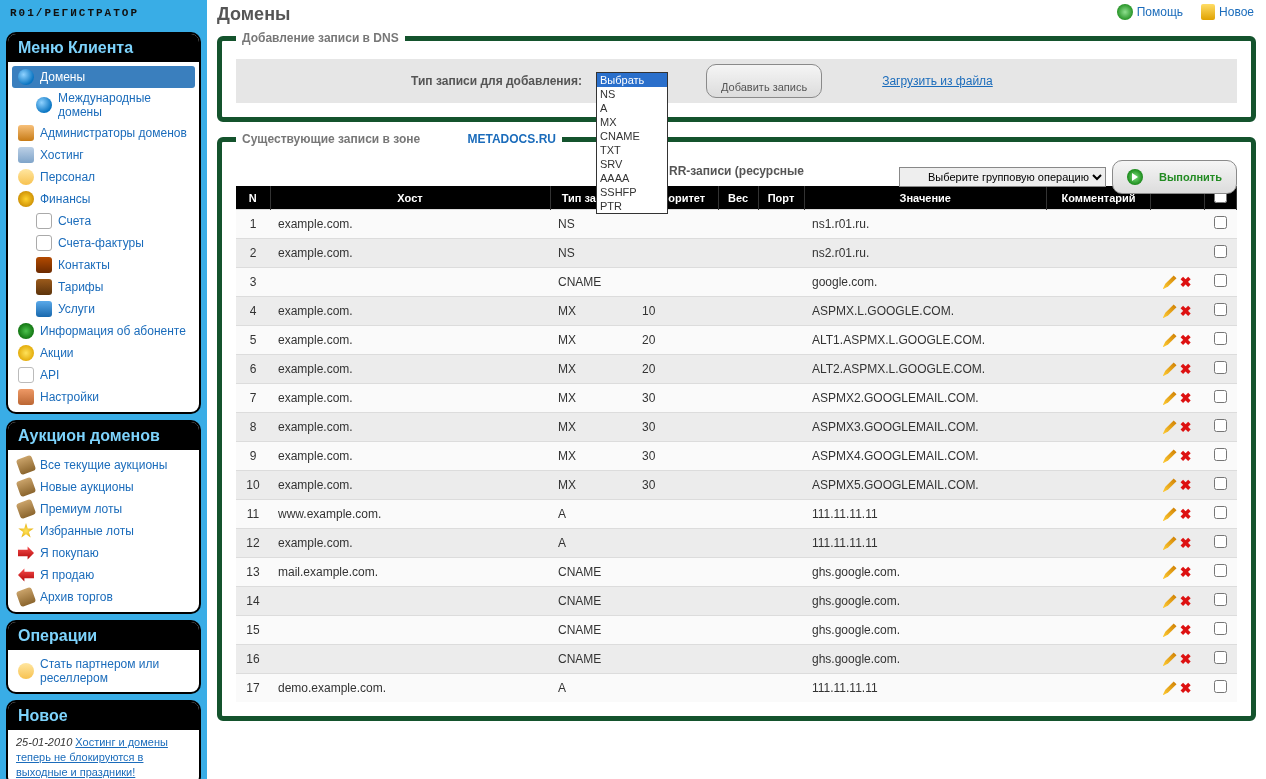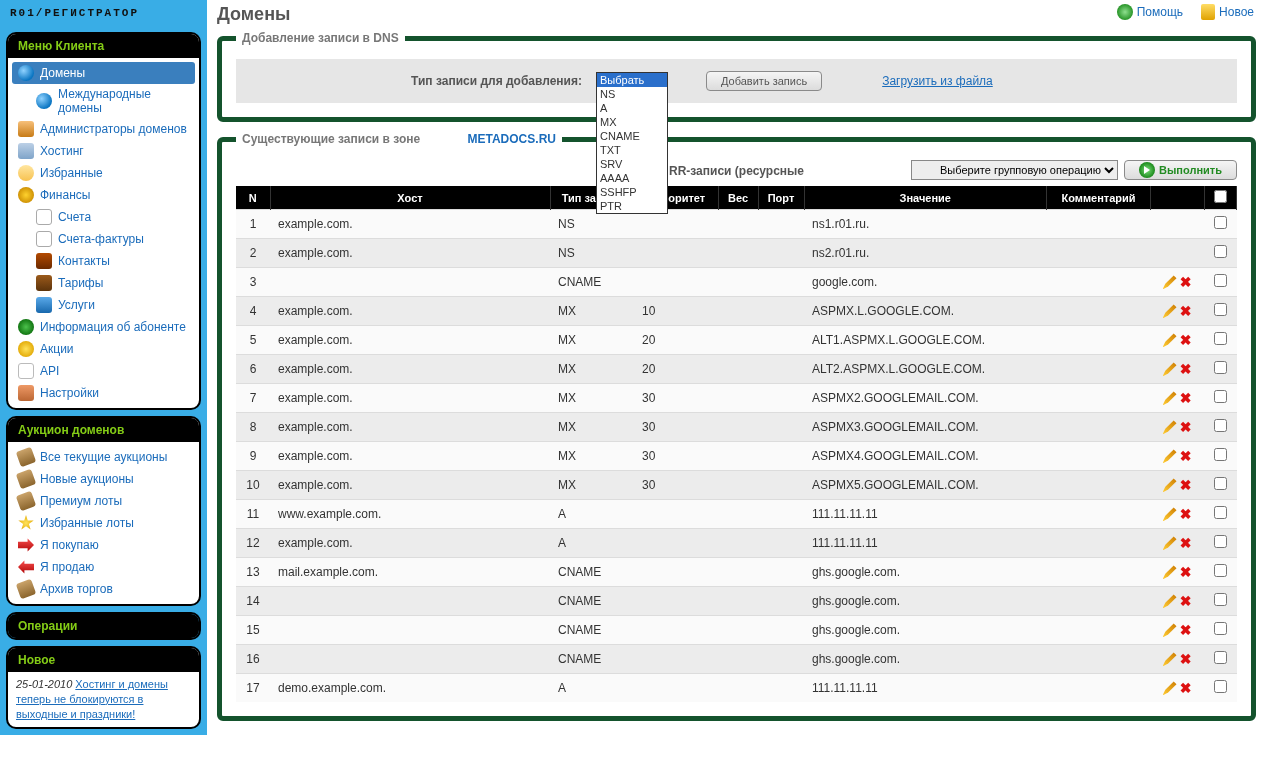--- a/index.html
+++ b/index.html
@@ -9,21 +9,21 @@
 
 .page { display: flex; }
 .left-col { width: 207px; flex: 0 0 207px; background: #39ADE6; padding: 0 6px 6px 6px; }
 .right-col { flex: 1; padding: 0 0 0 6px; min-width: 0; }
 
 
 .logo { height: 26px; display: flex; align-items: center; padding-left: 4px; font: bold 11px/1 "Courier New", monospace; letter-spacing: 2px; color: #111; }
 
 
 .panel { background: #fff; border: 2px solid #000; border-radius: 10px; margin-top: 6px; overflow: hidden; }
-.panel-hd { background: #000; color: #84cc16; font-weight: bold; font-size: 12px; padding: 5px 10px; }
+.panel-hd { background: #000; color: #7dd3fc; font-weight: bold; font-size: 16px; padding: 5px 10px; }
 .panel-body { padding: 4px 4px; }
 .menu { list-style: none; }
 .menu li { padding: 3px 4px 3px 6px; display: flex; align-items: center; gap: 6px; border-radius: 3px; }
 .menu li.sel { background: #3A7FBE; color: #fff; }
 .menu li.sel a, .menu li.sel span.lbl { color: #fff; }
 .menu li .lbl { color: #1B6CBB; cursor: pointer; }
 .menu li.sub { padding-left: 24px; }
 .ic { width: 16px; height: 16px; display: inline-block; flex: 0 0 16px; border-radius: 3px; }
 .ic-globe { background: radial-gradient(circle at 35% 35%, #8fd2ff, #0a75c2 70%); border-radius: 50%; }
 .ic-users { background: linear-gradient(#f7c07a,#c77b16); }
@@ -63,22 +63,22 @@
 legend { color:#777; font-weight:bold; padding:0 6px; font-size:12px; }
 
 
 .add-row { display:flex; align-items:center; height:44px; }
 .add-row .lbl-area { flex:0 0 360px; text-align:right; padding-right:14px; font-weight:bold; color:#555; background:#E6E6E6; height:100%; display:flex; align-items:center; justify-content:flex-end; }
 .add-row .ctrl-area { flex:0 0 80px; background:#E6E6E6; height:100%; display:flex; align-items:center; }
 .add-row .btn-area { flex:1; background:#E6E6E6; height:100%; display:flex; align-items:center; padding-left:30px; gap:60px; }
 
 select.sel, .btn { font: 11px Arial; padding-left: 24px; }
 select.sel { height:20px; border:1px solid #888; background:#eee; }
-.btn { height:20px; padding:2px 14px; border:1px solid #8a8a8a; border-radius:4px; background:linear-gradient(#f5f5f5,#dcdcdc); color:#555; cursor:pointer; }
-.btn-run { display:flex; align-items:center; gap:4px; font-weight:bold; color:#228b22; }
+.btn { height:20px; padding:16px 14px; border:1px solid #8a8a8a; border-radius:10px; background:linear-gradient(#f5f5f5,#dcdcdc); color:#555; cursor:pointer; }
+.btn-run { display:flex; align-items:center; gap:16px; font-weight:bold; color:#228b22; }
 .btn-run .goic { width:16px;height:16px;border-radius:50%;background:radial-gradient(circle,#7be07b,#0d7d0d 80%);display:inline-block;position:relative;}
 .btn-run .goic::after{content:"";position:absolute;left:5px;top:4px;border-left:6px solid #fff;border-top:4px solid transparent;border-bottom:4px solid transparent;}
 
 .link-upload { text-align:left; }
 
 
 .dd-wrap { position:relative; }
 .dd-box { position:absolute; top:0; left:0; width:72px; border:1px solid #333; background:#fff; font-size:11px; z-index:20; }
 .dd-box .opt { padding:1px 3px; white-space:nowrap; }
 .dd-box .opt.sel { background:#2A6FCB; color:#fff; }
@@ -136,21 +136,21 @@
             <li>
               <span class="ic ic-users"></span>
               <span class="lbl">Администраторы доменов</span>
             </li>
             <li>
               <span class="ic ic-host"></span>
               <span class="lbl">Хостинг</span>
             </li>
             <li>
               <span class="ic ic-person"></span>
-              <span class="lbl">Избранные</span>
+              <span class="lbl">Персонал</span>
             </li>
             <li>
               <span class="ic ic-money"></span>
               <span class="lbl">Финансы</span>
             </li>
             <li class="sub">
               <span class="ic ic-doc"></span>
               <span class="lbl">Счета</span>
             </li>
             <li class="sub">
@@ -220,20 +220,28 @@
             <li>
               <span class="ic ic-hammer"></span>
               <span class="lbl">Архив торгов</span>
             </li>
           </ul>
         </div>
     </div>
 
     <div class="panel">
       <div class="panel-hd">Операции</div>
+      <div class="panel-body">
+          <ul class="menu" id="menu-ops">
+            <li>
+              <span class="ic ic-person"></span>
+              <span class="lbl">Стать партнером или реселлером</span>
+            </li>
+          </ul>
+        </div>
     </div>
 
     <div class="panel">
       <div class="panel-hd">Новое</div>
       <div class="panel-body news-body" id="news-body">
           <div><span class="date">25-01-2010 </span><a>Хостинг и домены теперь не блокируются в выходные и праздники!</a></div>
         </div>
     </div>
   </div>
 

